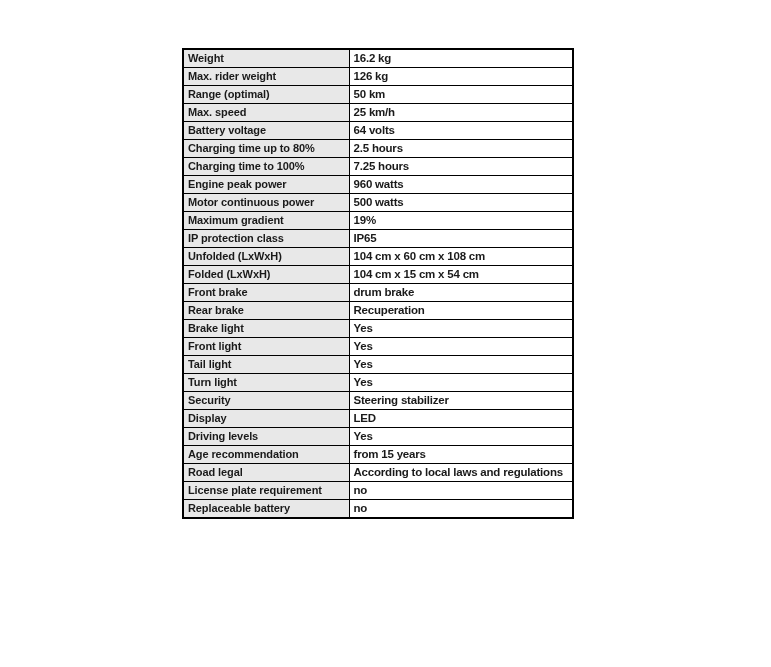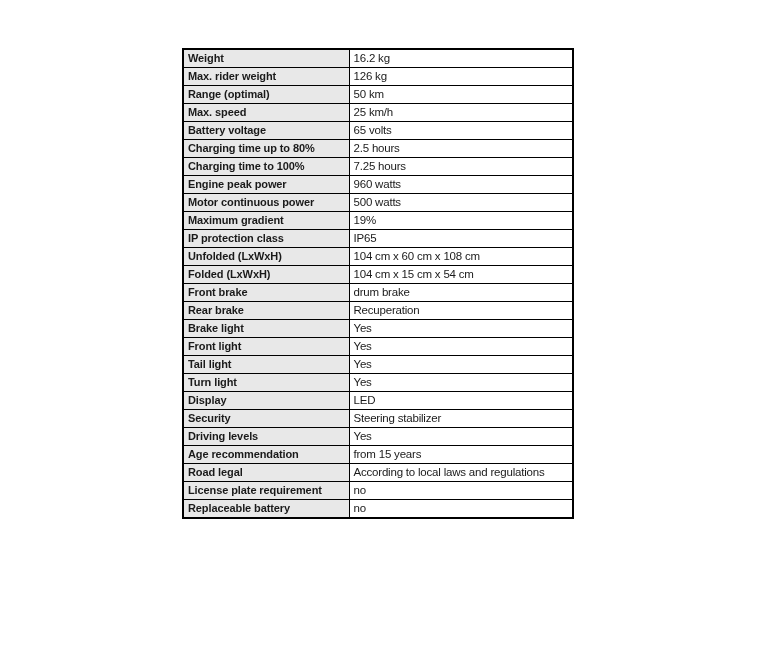--- a/index.html
+++ b/index.html
@@ -49,21 +49,21 @@
     color: #1a1a1a;
     font-weight: bold;
     font-size: 11px;
     border-right: 1px solid #000000;
     letter-spacing: -0.1px;
   }
 
   table.spec-table td.cell-value {
     background: #ffffff;
     color: #1a1a1a;
-    font-weight: normal;
+    font-weight: bold;
     font-size: 11.5px;
     letter-spacing: -0.2px;
   }
 </style>
 </head>
 <body>
 
 <div id="spec-table-wrap">
   <table class="spec-table">
     <colgroup>
@@ -82,21 +82,21 @@
         <tr>
           <td class="cell-label">Range (optimal)</td>
           <td class="cell-value">50 km</td>
         </tr>
         <tr>
           <td class="cell-label">Max. speed</td>
           <td class="cell-value">25 km/h</td>
         </tr>
         <tr>
           <td class="cell-label">Battery voltage</td>
-          <td class="cell-value">65 volts</td>
+          <td class="cell-value">64 volts</td>
         </tr>
         <tr>
           <td class="cell-label">Charging time up to 80%</td>
           <td class="cell-value">2.5 hours</td>
         </tr>
         <tr>
           <td class="cell-label">Charging time to 100%</td>
           <td class="cell-value">7.25 hours</td>
         </tr>
         <tr>
@@ -141,26 +141,26 @@
         </tr>
         <tr>
           <td class="cell-label">Tail light</td>
           <td class="cell-value">Yes</td>
         </tr>
         <tr>
           <td class="cell-label">Turn light</td>
           <td class="cell-value">Yes</td>
         </tr>
         <tr>
+          <td class="cell-label">Security</td>
+          <td class="cell-value">Steering stabilizer</td>
+        </tr>
+        <tr>
           <td class="cell-label">Display</td>
           <td class="cell-value">LED</td>
-        </tr>
-        <tr>
-          <td class="cell-label">Security</td>
-          <td class="cell-value">Steering stabilizer</td>
         </tr>
         <tr>
           <td class="cell-label">Driving levels</td>
           <td class="cell-value">Yes</td>
         </tr>
         <tr>
           <td class="cell-label">Age recommendation</td>
           <td class="cell-value">from 15 years</td>
         </tr>
         <tr>

